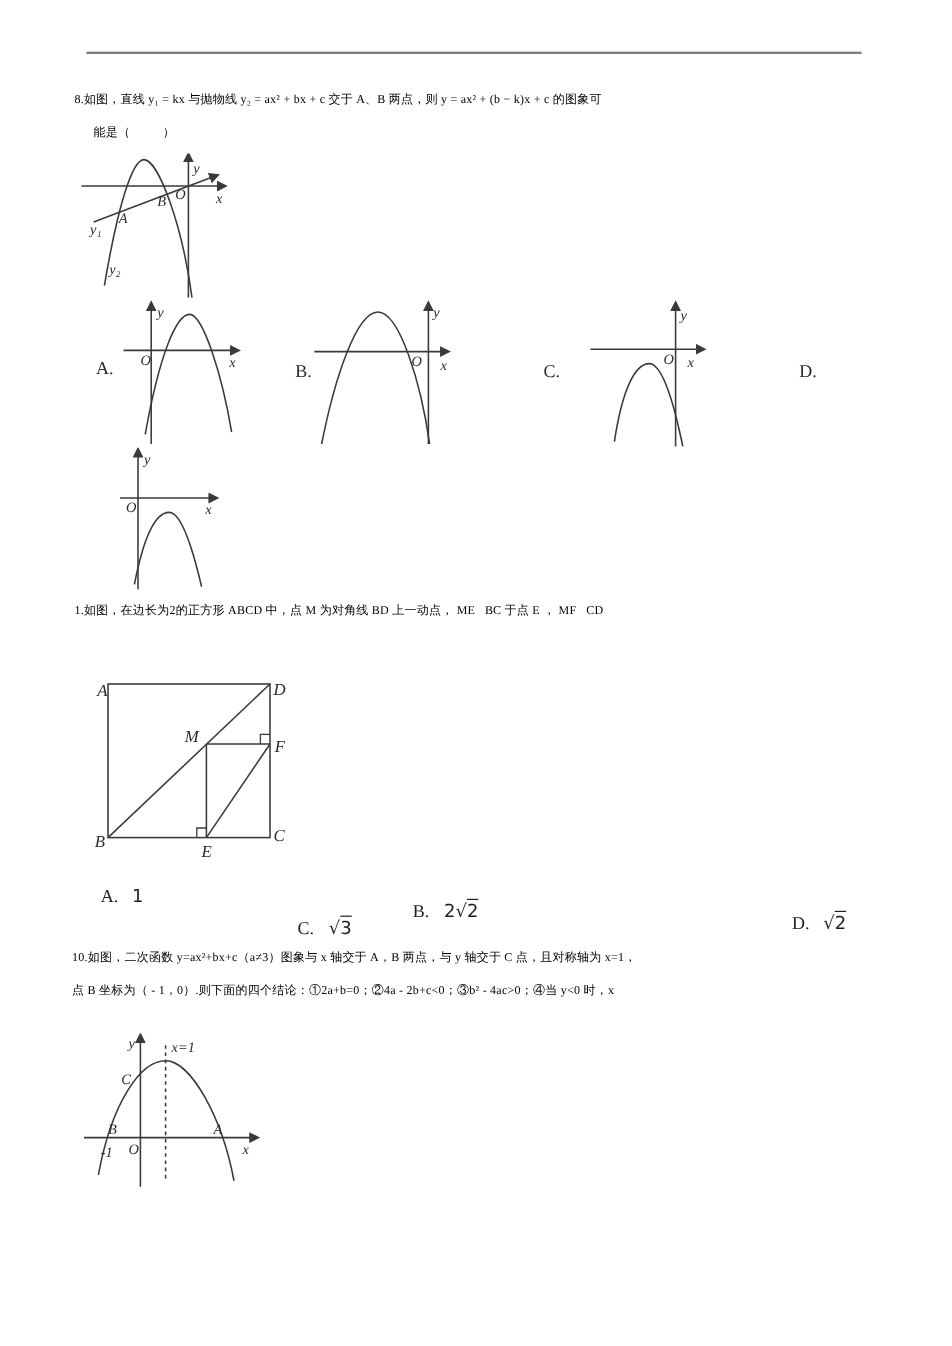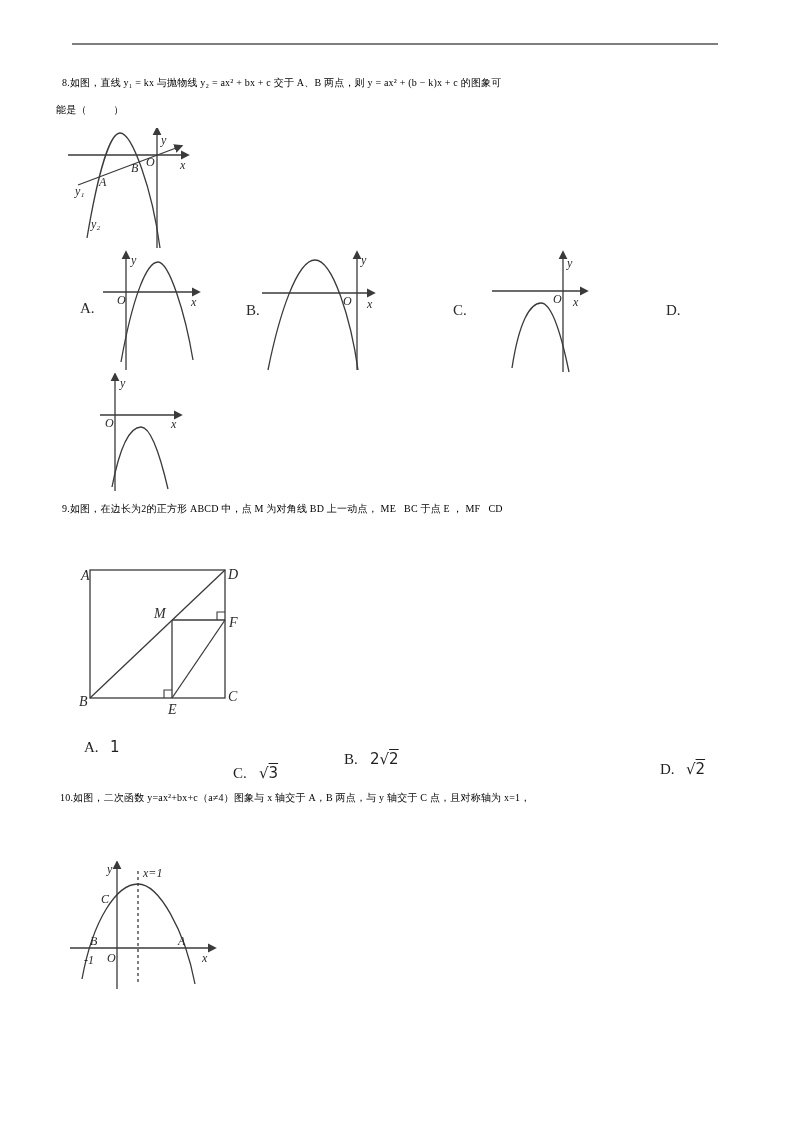--- a/index.html
+++ b/index.html
@@ -21,21 +21,21 @@
   .q9opt .rad{text-decoration:overline;}
 </style>
 </head>
 <body>
 
 <div id="page">
 
   <div class="rule"></div>
 
   <div class="tline" style="left:62px;top:76px">8.如图，直线 y₁ = kx 与抛物线 y₂ = ax² + bx + c 交于 A、B 两点，则 y = ax² + (b − k)x + c 的图象可</div>
-  <div class="tline" style="left:56px;top:103px">能是（          ）</div>
+  <div class="tline" style="left:78px;top:103px">能是（          ）</div>
 
   <svg class="fig" style="left:60px;top:128px" width="135" height="122" viewBox="0 0 135 122">
     <defs>
       <marker id="m8" markerWidth="8" markerHeight="8" refX="1" refY="3.5" orient="auto">
         <path class="arrowhead" d="M0,0 L7,3.5 L0,7 Z" style="fill:#3a3a3a;stroke:none"></path>
       </marker>
     </defs>
     <line x1="8" y1="27" x2="122" y2="27" marker-end="url(#m8)"></line>
     <line x1="97" y1="120" x2="97" y2="6" marker-end="url(#m8)"></line>
     <line x1="18" y1="57" x2="116" y2="20" marker-end="url(#m8)"></line>
@@ -103,45 +103,46 @@
       </marker>
     </defs>
     <line x1="20" y1="118" x2="20" y2="7" marker-end="url(#mD)"></line>
     <line x1="5" y1="42" x2="80" y2="42" marker-end="url(#mD)"></line>
     <path d="M 17,114 C 26,68 36,54 46,54 C 56,54 66,86 73,116"></path>
     <text x="10" y="54">O</text>
     <text x="76" y="55">x</text>
     <text x="25" y="14">y</text>
   </svg>
 
-  <div class="tline" style="left:62px;top:502px">9.如图，在边长为2的正方形 ABCD 中，点 M 为对角线 BD 上一动点， ME   BC 于点 E ， MF   CD</div>
+  <div class="tline" style="left:62px;top:502px">1.如图，在边长为2的正方形 ABCD 中，点 M 为对角线 BD 上一动点， ME   BC 于点 E ， MF   CD</div>
 
   <svg class="fig" style="left:78px;top:563px" width="162" height="155" viewBox="0 0 162 155">
     <rect x="12" y="7" width="135" height="128"></rect>
     <line x1="12" y1="135" x2="147" y2="7"></line>
     <line x1="94" y1="57" x2="94" y2="135"></line>
     <line x1="94" y1="57" x2="147" y2="57"></line>
     <line x1="94" y1="135" x2="147" y2="57"></line>
     <polyline class="thin" points="86,135 86,127 94,127"></polyline>
     <polyline class="thin" points="139,57 139,49 147,49"></polyline>
     <text class="big" x="3" y="17">A</text>
     <text class="big" x="150" y="16">D</text>
     <text class="big" x="1" y="143">B</text>
     <text class="big" x="150" y="138">C</text>
     <text class="big" x="90" y="151">E</text>
     <text class="big" x="76" y="55">M</text>
     <text class="big" x="151" y="64">F</text>
   </svg>
 
   <div class="q9opt" style="left:84px;top:738px"><span class="lab">A.</span><span class="val"><span>1</span><span></span><span class="rad"></span></span></div>
   <div class="q9opt" style="left:344px;top:750px"><span class="lab">B.</span><span class="val"><span>2</span><span>√</span><span class="rad">2</span></span></div>
-  <div class="q9opt" style="left:233px;top:764px"><span class="lab">C.</span><span class="val"><span></span><span>√</span><span class="rad">3</span></span></div>
+  <div class="q9opt" style="left:248px;top:764px"><span class="lab">C.</span><span class="val"><span></span><span>√</span><span class="rad">3</span></span></div>
   <div class="q9opt" style="left:660px;top:760px"><span class="lab">D.</span><span class="val"><span></span><span>√</span><span class="rad">2</span></span></div>
 
-  <div class="tline" style="left:60px;top:791px">10.如图，二次函数 y=ax²+bx+c（a≠4）图象与 x 轴交于 A，B 两点，与 y 轴交于 C 点，且对称轴为 x=1，</div>
+  <div class="tline" style="left:60px;top:791px">10.如图，二次函数 y=ax²+bx+c（a≠3）图象与 x 轴交于 A，B 两点，与 y 轴交于 C 点，且对称轴为 x=1，</div>
+  <div class="tline" style="left:60px;top:818px">点 B 坐标为（ - 1，0）.则下面的四个结论：①2a+b=0；②4a - 2b+c&lt;0；③b² - 4ac&gt;0；④当 y&lt;0 时，x</div>
 
   <svg class="fig" style="left:65px;top:861px" width="155" height="132" viewBox="0 0 155 132">
     <defs>
       <marker id="m10" markerWidth="8" markerHeight="8" refX="1" refY="3.5" orient="auto">
         <path d="M0,0 L7,3.5 L0,7 Z" style="fill:#3a3a3a;stroke:none"></path>
       </marker>
     </defs>
     <line x1="52" y1="128" x2="52" y2="7" marker-end="url(#m10)"></line>
     <line x1="5" y1="87" x2="144" y2="87" marker-end="url(#m10)"></line>
     <line x1="73" y1="10" x2="73" y2="123" stroke-dasharray="3,3"></line>

